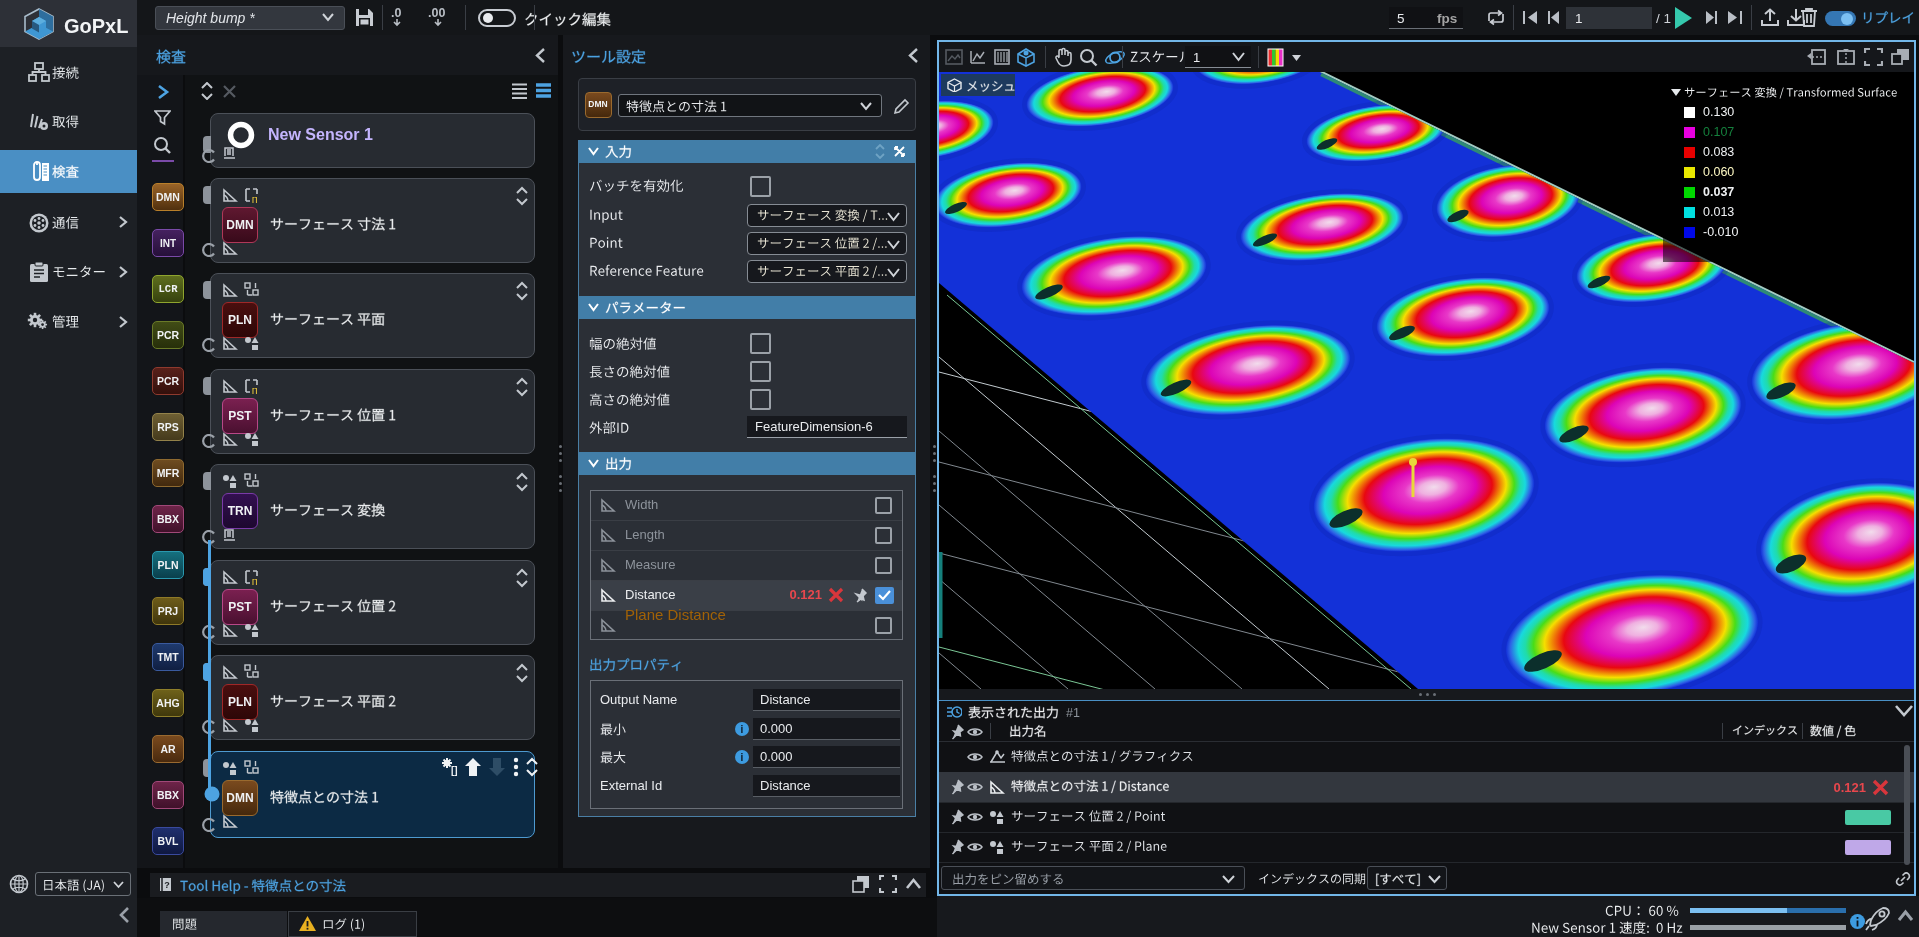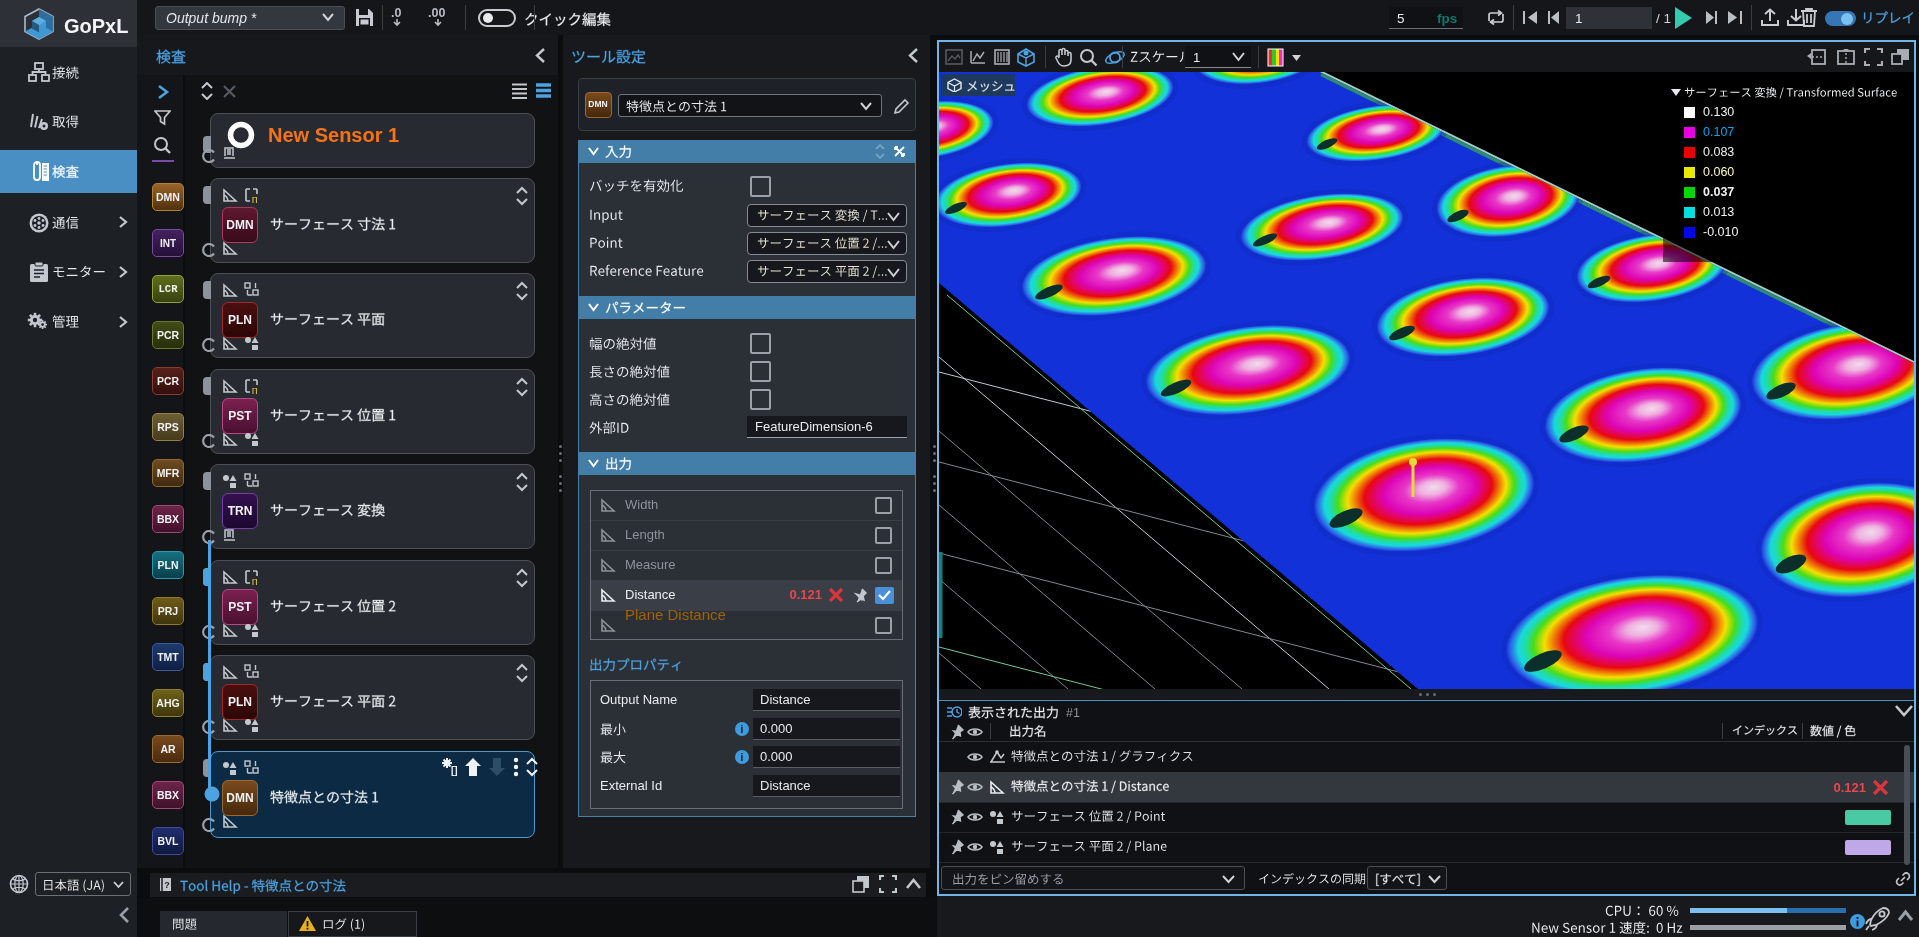--- a/index.html
+++ b/index.html
@@ -9,21 +9,21 @@
 <svg style="position:absolute;left:22.0px;top:8.0px" width="34.0" height="32.0" viewBox="0 0 34 32">
     <path d="M17 1 L31 8.5 V23.5 L17 31 L3 23.5 V8.5 Z" fill="none" stroke="#a8bccb" stroke-width="1.6"></path>
 <path d="M17 1 L31 8.5 V23.5 L17 31 V16 Z" fill="#2e6e9e"></path>
 <path d="M3 23.5 L17 16 L31 23.5 L17 31 Z" fill="#3f97d3"></path>
 <path d="M17 9 L24 13 V20.5 L17 24.5 L10 20.5 V13 Z" fill="#3f97d3"></path>
 <path d="M17 9 L24 13 L17 17 L10 13 Z" fill="#5caede"></path>
 <path d="M17 17 V24.5 L10 20.5 V13 Z" fill="#27597f"></path>
   </svg>
 <div style="position:absolute;top:14.0px;font-size:20.0px;color:#f2f4f6;white-space:pre;line-height:25.0px;left:64.0px;font-weight:bold;">GoPxL</div>
 <div style="position:absolute;left:155.0px;top:6.0px;width:190.0px;height:24.0px;background:#33373e;border:1px solid #4a4f57;border-radius:3px;"></div>
-<div style="position:absolute;top:10.0px;font-size:14.0px;color:#e3e6ea;white-space:pre;line-height:17.5px;left:166.0px;font-style:italic;">Output bump *</div>
+<div style="position:absolute;top:10.0px;font-size:14.0px;color:#e3e6ea;white-space:pre;line-height:17.5px;left:166.0px;font-style:italic;">Height bump *</div>
 <svg style="position:absolute;left:322.0px;top:13.0px" width="12.0" height="9.0" viewBox="0 0 12 9">
     <path d="M1 1 L6 7 L11 1" fill="none" stroke="#cfd3d8" stroke-width="2"></path>
   </svg>
 <svg style="position:absolute;left:355.0px;top:8.0px" width="19.0" height="19.0" viewBox="0 0 19 19">
     <path d="M1 1 H14 L18 5 V18 H1 Z" fill="#c8ccd2"></path>
     <rect x="4" y="1" width="9" height="6" fill="#141619"></rect>
     <rect x="4" y="10" width="11" height="8" fill="#141619"></rect>
     <rect x="5.5" y="11.5" width="8" height="5" fill="#c8ccd2"></rect>
   </svg>
 <div style="position:absolute;left:382.0px;top:5.0px;width:1.0px;height:25.0px;background:#3a3e45;"></div>
@@ -44,21 +44,21 @@
         <use href="#g1" x="1000"></use>
         <use href="#g2" x="2000"></use>
         <use href="#g0" x="3000"></use>
         <use href="#g3" x="4000"></use>
         <use href="#g4" x="5000"></use>
       </g>
     </svg></div>
 <div style="position:absolute;left:534.0px;top:5.0px;width:1.0px;height:25.0px;background:#3a3e45;"></div>
 <div style="position:absolute;left:1389.0px;top:7.0px;width:74.0px;height:22.0px;background:#101114;border-bottom:1px solid #6a6f76;"></div>
 <div style="position:absolute;top:11.0px;font-size:13.5px;color:#e9ebee;white-space:pre;line-height:16.9px;left:1397.0px;">5</div>
-<div style="position:absolute;top:11.0px;font-size:13.5px;color:#0f766e;white-space:pre;line-height:16.9px;left:1437.0px;font-weight:bold;">fps</div>
+<div style="position:absolute;top:11.0px;font-size:13.5px;color:#a3a3a3;white-space:pre;line-height:16.9px;left:1437.0px;font-weight:bold;">fps</div>
 <svg style="position:absolute;left:1486.0px;top:9.0px" width="20.0" height="17.0" viewBox="0 0 20 17">
     <path d="M3 12 V6 a2 2 0 0 1 2 -2 H15 M12 1.5 L15.5 4 L12 6.5 M17 5 V11 a2 2 0 0 1 -2 2 H5 M8 10.5 L4.5 13 L8 15.5" stroke="#c8ccd2" stroke-width="1.7" fill="none"></path>
   </svg>
 <div style="position:absolute;left:1513.0px;top:5.0px;width:1.0px;height:25.0px;background:#3a3e45;"></div>
 <svg style="position:absolute;left:1522.0px;top:10.0px" width="16.0" height="15.0" viewBox="0 0 16 15">
     <path d="M2 1 V14" stroke="#b9bec5" stroke-width="2"></path>
     <path d="M15 1 L6 7.5 L15 14 Z" fill="#b9bec5"></path>
   </svg>
 <svg style="position:absolute;left:1547.0px;top:10.0px" width="13.0" height="15.0" viewBox="0 0 13 15">
     <path d="M2 1 V14" stroke="#b9bec5" stroke-width="2"></path>
@@ -302,21 +302,21 @@
 <svg style="position:absolute;left:511.0px;top:82.0px" width="17.0" height="17.0" viewBox="0 0 17 17">
     <path d="M1 2.5 H16 M1 7 H16 M1 11.5 H16 M1 16 H16" stroke="#c3c8ce" stroke-width="2"></path>
   </svg>
 <svg style="position:absolute;left:535.0px;top:82.0px" width="17.0" height="17.0" viewBox="0 0 17 17">
     <path d="M1 3 H16 M1 8.5 H16 M1 14 H16" stroke="#4da3e2" stroke-width="3.4"></path>
   </svg>
 <div style="position:absolute;left:210.0px;top:113.0px;width:325.0px;height:55.0px;background:#272b31;border:1px solid #4b5058;border-radius:8px;"></div>
 <svg style="position:absolute;left:226.0px;top:120.0px" width="30.0" height="30.0" viewBox="0 0 30 30">
     <circle cx="15" cy="15" r="10.5" fill="none" stroke="#ffffff" stroke-width="5.5"></circle>
   </svg>
-<div style="position:absolute;top:126.0px;font-size:20px;color:#f97316;white-space:pre;line-height:18.1px;left:268.0px;font-weight:bold;">New Sensor 1</div>
+<div style="position:absolute;top:126.0px;font-size:16px;color:#c4b5fd;white-space:pre;line-height:18.1px;left:268.0px;font-weight:bold;">New Sensor 1</div>
 <svg style="position:absolute;left:222.0px;top:144.0px" width="16.0" height="16.0" viewBox="0 0 16 16">
     <path d="M2 14 H13 M3 12 V4 H11 V12 M5 6 H9 M5 8 H9 M5 10 H9" stroke="#c3c8ce" stroke-width="1.5" fill="none"></path>
   </svg>
 <div style="position:absolute;left:203.0px;top:136.0px;width:8.0px;height:17.0px;background:#8d939b;border-radius:4px 0 0 4px;"></div>
 <div style="position:absolute;left:210.0px;top:178.0px;width:325.0px;height:85.0px;background:#272b31;border:1px solid #4b5058;border-radius:8px;"></div>
 <svg style="position:absolute;left:222.0px;top:187.0px" width="16.0" height="16.0" viewBox="0 0 16 16">
     <path d="M2 14 L14 14 L2 3 Z" fill="none" stroke="#c3c8ce" stroke-width="1.6"></path>
     <path d="M6 14 A7 7 0 0 0 2 8" fill="none" stroke="#c3c8ce" stroke-width="1.4"></path>
   </svg>
 <svg style="position:absolute;left:244.0px;top:187.0px" width="16.0" height="16.0" viewBox="0 0 16 16">
@@ -1240,21 +1240,21 @@
         <use href="#g75" x="16538"></use>
         <use href="#g74" x="16926"></use>
         <use href="#g78" x="17251"></use>
         <use href="#g76" x="17814"></use>
         <use href="#g73" x="18324"></use>
       </g>
     </svg></div>
 <div style="position:absolute;left:1684.0px;top:107.0px;width:11.0px;height:11.0px;background:#ffffff;"></div>
 <div style="position:absolute;top:105.0px;font-size:12.5px;color:#f0f2f4;white-space:pre;line-height:15.6px;left:1703.0px;">0.130</div>
 <div style="position:absolute;left:1684.0px;top:127.0px;width:11.0px;height:11.0px;background:#e800e0;"></div>
-<div style="position:absolute;top:125.0px;font-size:12.5px;color:#0ea5e9;white-space:pre;line-height:15.6px;left:1703.0px;">0.107</div>
+<div style="position:absolute;top:125.0px;font-size:12.5px;color:#15803d;white-space:pre;line-height:15.6px;left:1703.0px;">0.107</div>
 <div style="position:absolute;left:1684.0px;top:147.0px;width:11.0px;height:11.0px;background:#e80000;"></div>
 <div style="position:absolute;top:145.0px;font-size:12.5px;color:#f0f2f4;white-space:pre;line-height:15.6px;left:1703.0px;">0.083</div>
 <div style="position:absolute;left:1684.0px;top:167.0px;width:11.0px;height:11.0px;background:#e8e800;"></div>
 <div style="position:absolute;top:165.0px;font-size:12.5px;color:#fef9c3;white-space:pre;line-height:15.6px;left:1703.0px;">0.060</div>
 <div style="position:absolute;left:1684.0px;top:187.0px;width:11.0px;height:11.0px;background:#00d800;"></div>
 <div style="position:absolute;top:185.0px;font-size:12.5px;color:#f0f2f4;white-space:pre;line-height:15.6px;left:1703.0px;font-weight:bold;">0.037</div>
 <div style="position:absolute;left:1684.0px;top:207.0px;width:11.0px;height:11.0px;background:#00e0e0;"></div>
 <div style="position:absolute;top:205.0px;font-size:12.5px;color:#f0f2f4;white-space:pre;line-height:15.6px;left:1703.0px;">0.013</div>
 <div style="position:absolute;left:1684.0px;top:227.0px;width:11.0px;height:11.0px;background:#0008e8;"></div>
 <div style="position:absolute;top:225.0px;font-size:12.5px;color:#f0f2f4;white-space:pre;line-height:15.6px;left:1703.0px;">-0.010</div>

